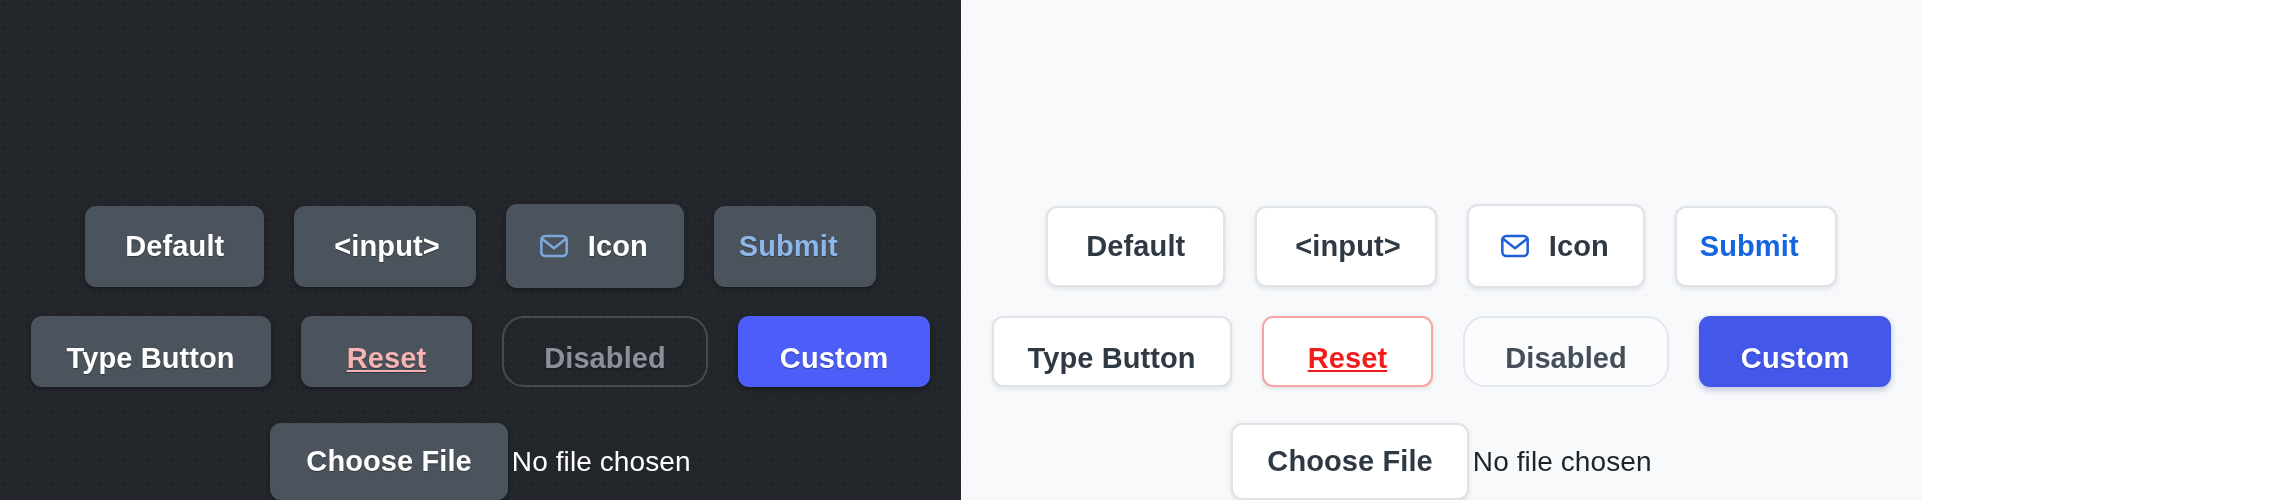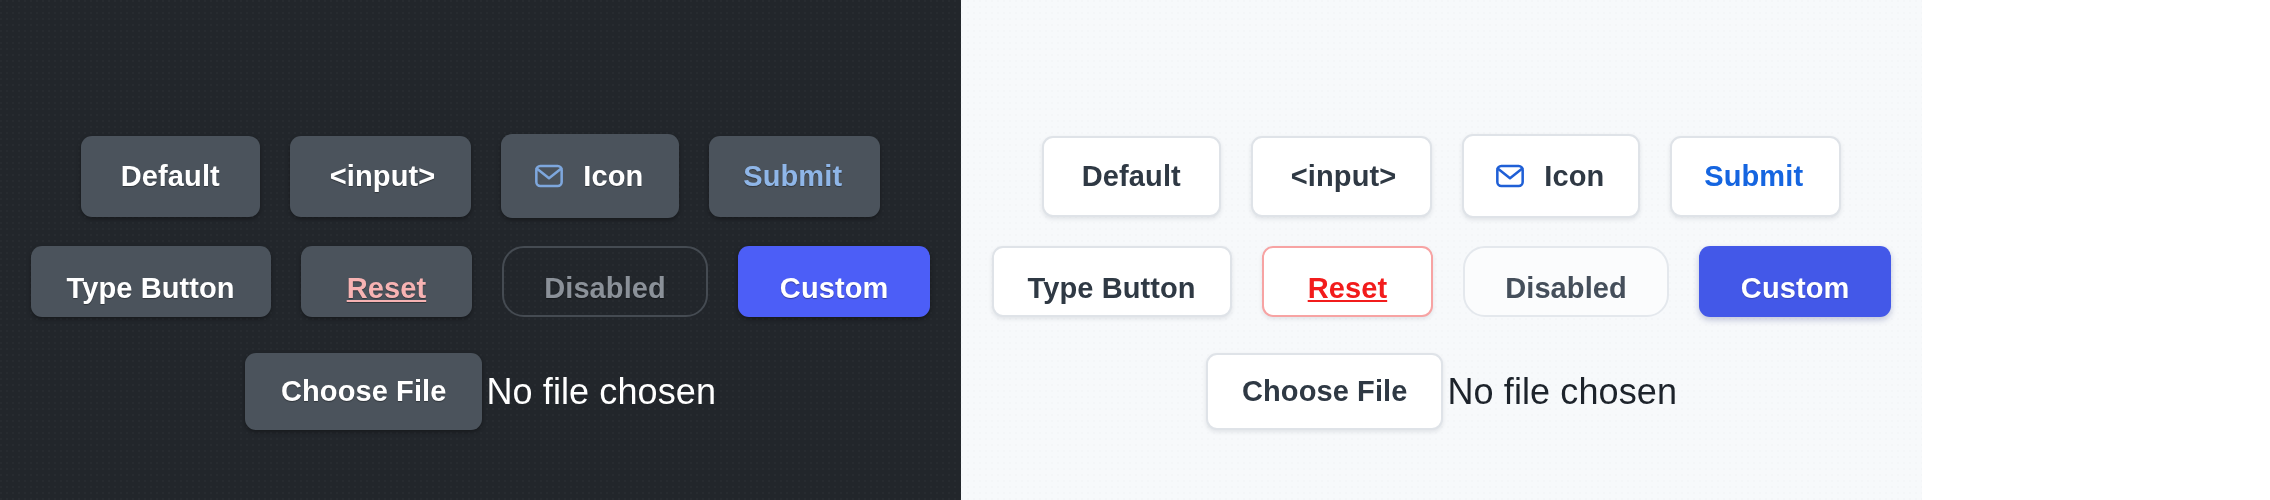--- a/index.html
+++ b/index.html
@@ -21,21 +21,21 @@
   }
 
   
   .panel {
     width: 961px;
     height: 500px;
     box-sizing: border-box;
     display: flex;
     flex-direction: column;
     align-items: center;
-    justify-content: center;
+    justify-content: flex-end;
     position: relative;
   }
   .panel--dark  { background: #22262b; }
   .panel--light { background: #f7f9fb; }
 
   
   .panel::after {
     content: "";
     position: absolute;
     inset: 0;
@@ -136,21 +136,21 @@
     border-color: transparent;
     box-shadow: 0 3px 6px rgba(30,45,120,0.25);
     text-shadow: 0 1px 1px rgba(0,0,0,0.2);
   }
   .panel--light .file-name { color: #1d232b; }
 
   
   .btn--default    { padding-left: 38px; padding-right: 38px; }
   .btn--input      { padding-left: 38px; }
   .btn--icon       { padding-left: 30px; }
-  .btn--submit     { padding-left: 32px; padding-right: 36px; }
+  .btn--submit     { padding-left: 23px; padding-right: 36px; }
   .btn--type       { padding-left: 34px; padding-right: 34px; }
   .btn--reset      { padding-left: 44px; padding-right: 44px; text-decoration: underline; }
   .btn--disabled   { padding-left: 40px; padding-right: 40px; border-radius: 22px; }
   .btn--custom     { padding-left: 40px; padding-right: 40px; }
   .btn--choosefile { padding: 22px 34px; }
 
   .row--two .btn { padding-top: 26px; padding-bottom: 12px; }
 
   
   .icon-env {
@@ -162,21 +162,21 @@
   .icon-env svg { display: block; width: 32px; height: 32px; }
 
   
   .file-input {
     display: inline-flex;
     align-items: center;
     gap: 4px;
   }
   .file-name {
     font-family: "Liberation Sans", sans-serif;
-    font-size: 36px;
+    font-size: 28px;
     font-weight: normal;
     letter-spacing: 0.1px;
     white-space: nowrap;
   }
 </style>
 </head>
 <body>
 
 <div class="stage">
 

